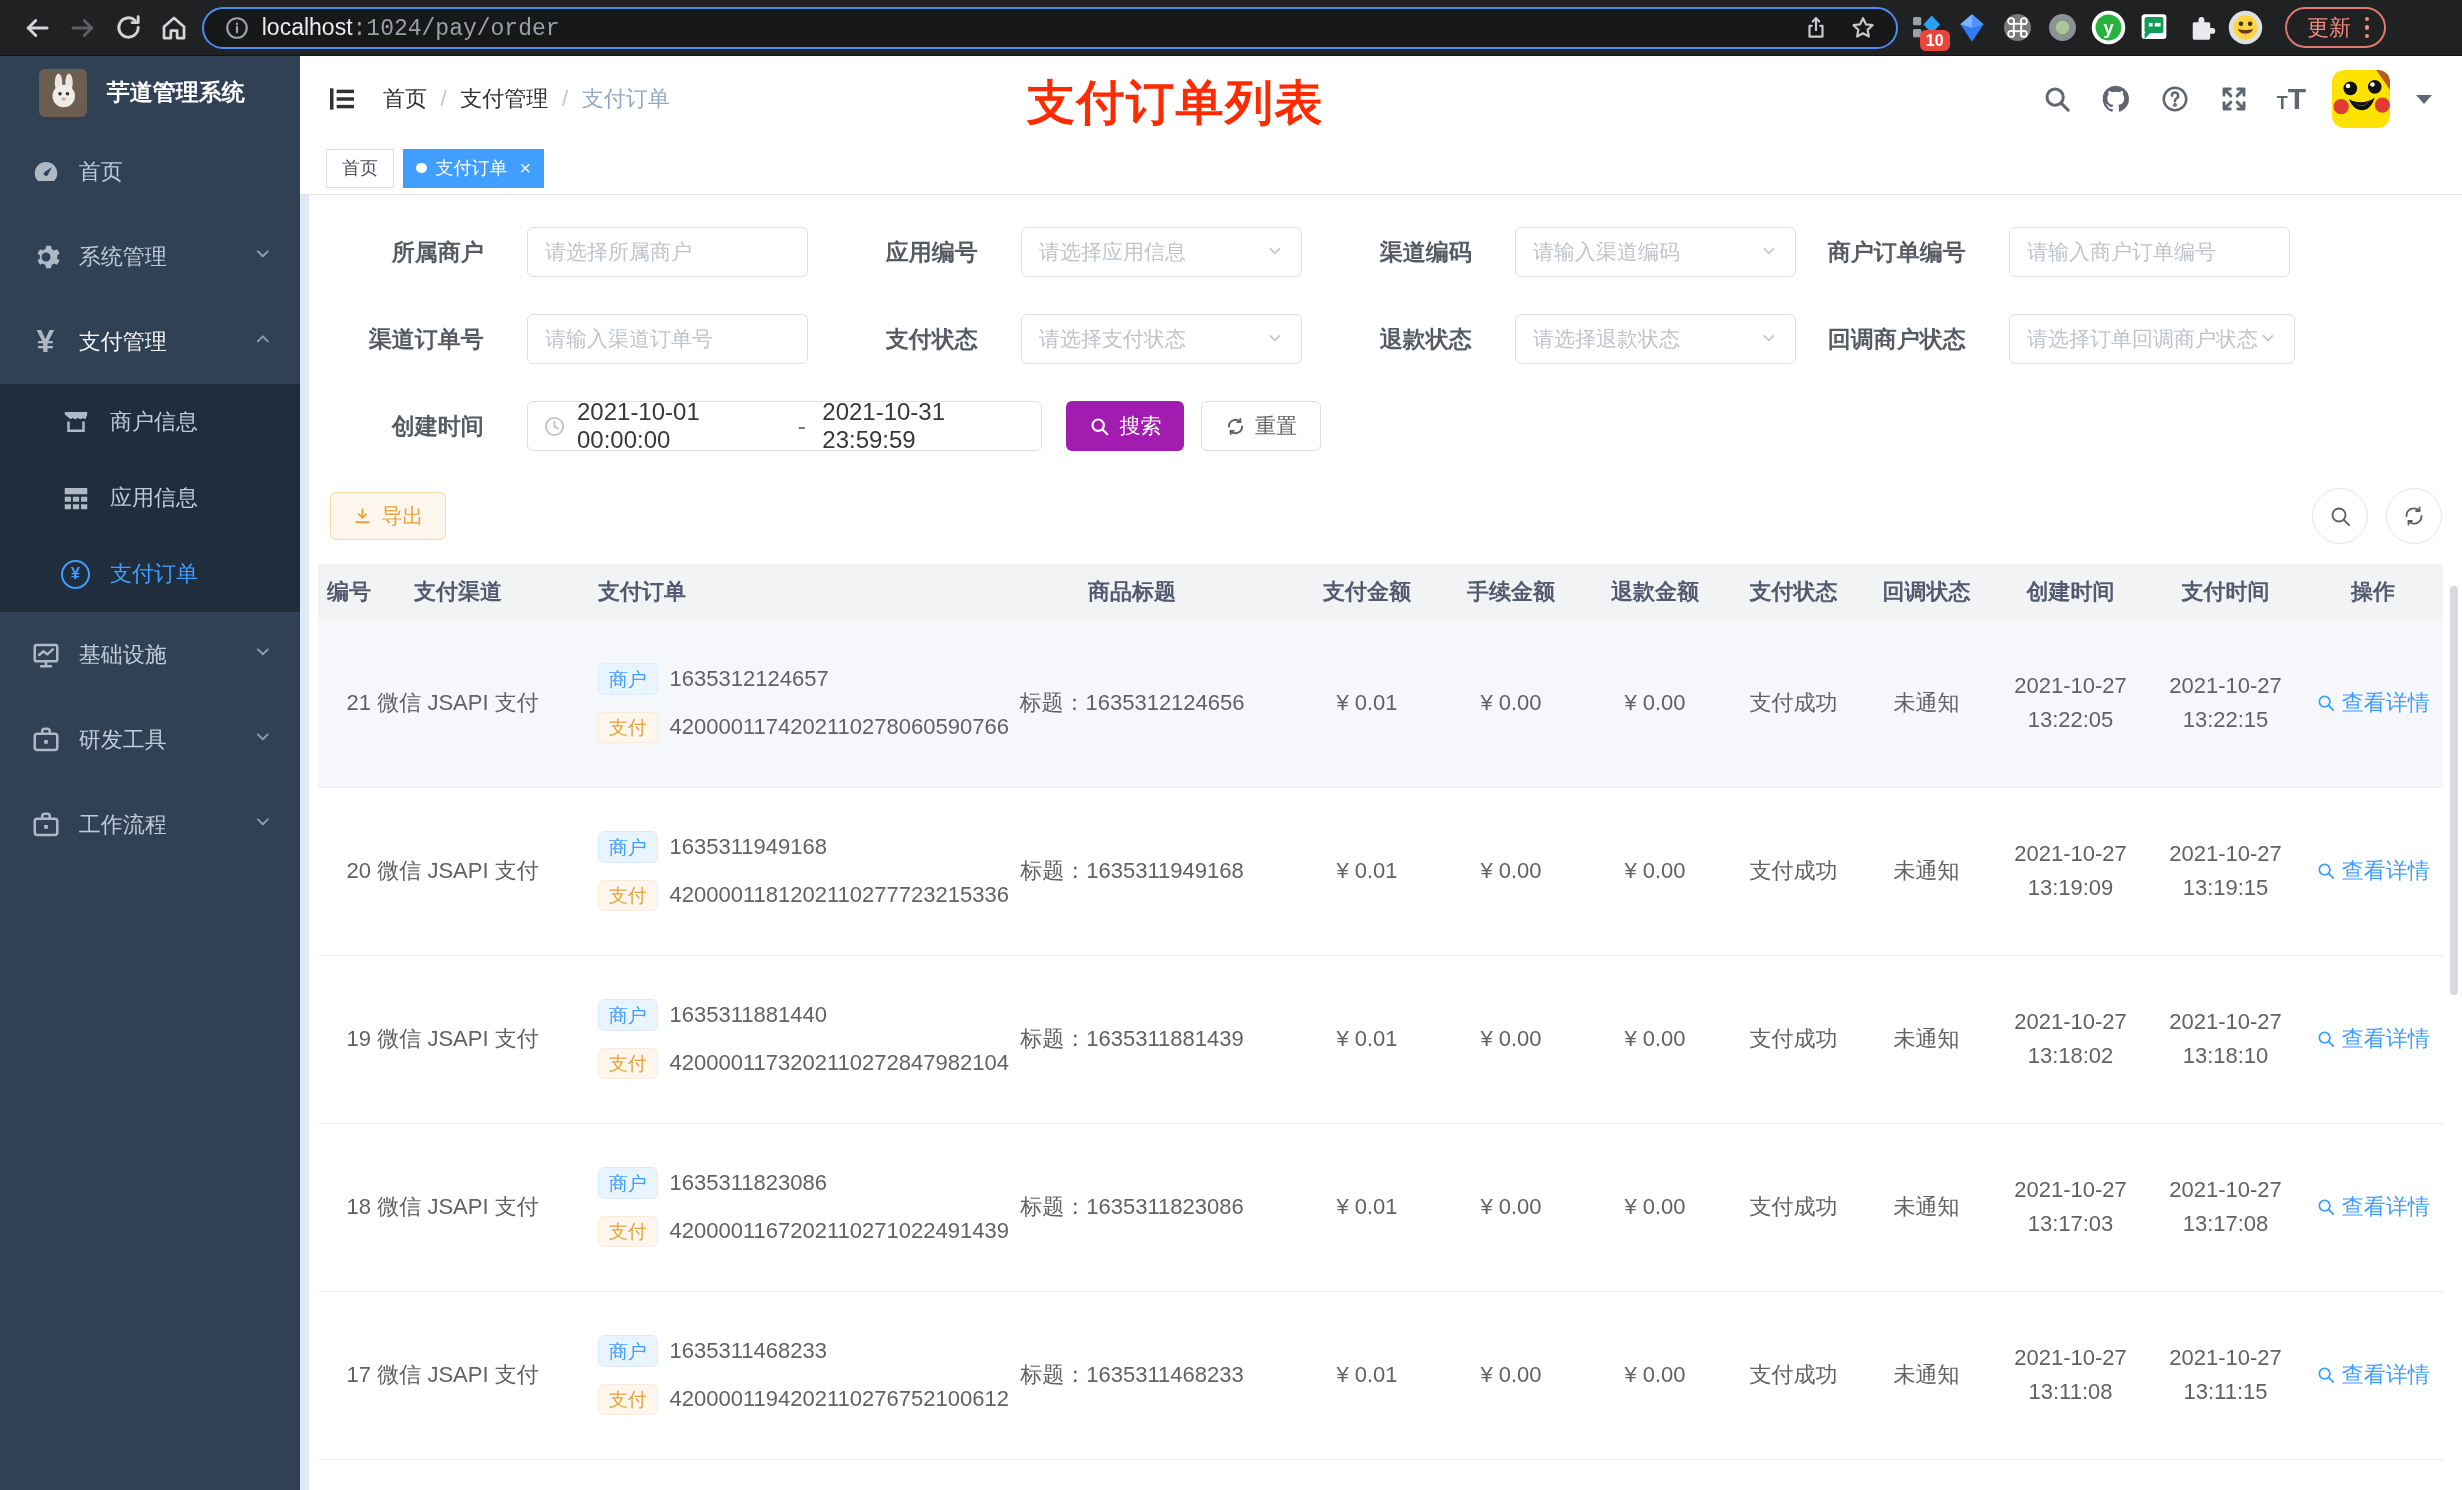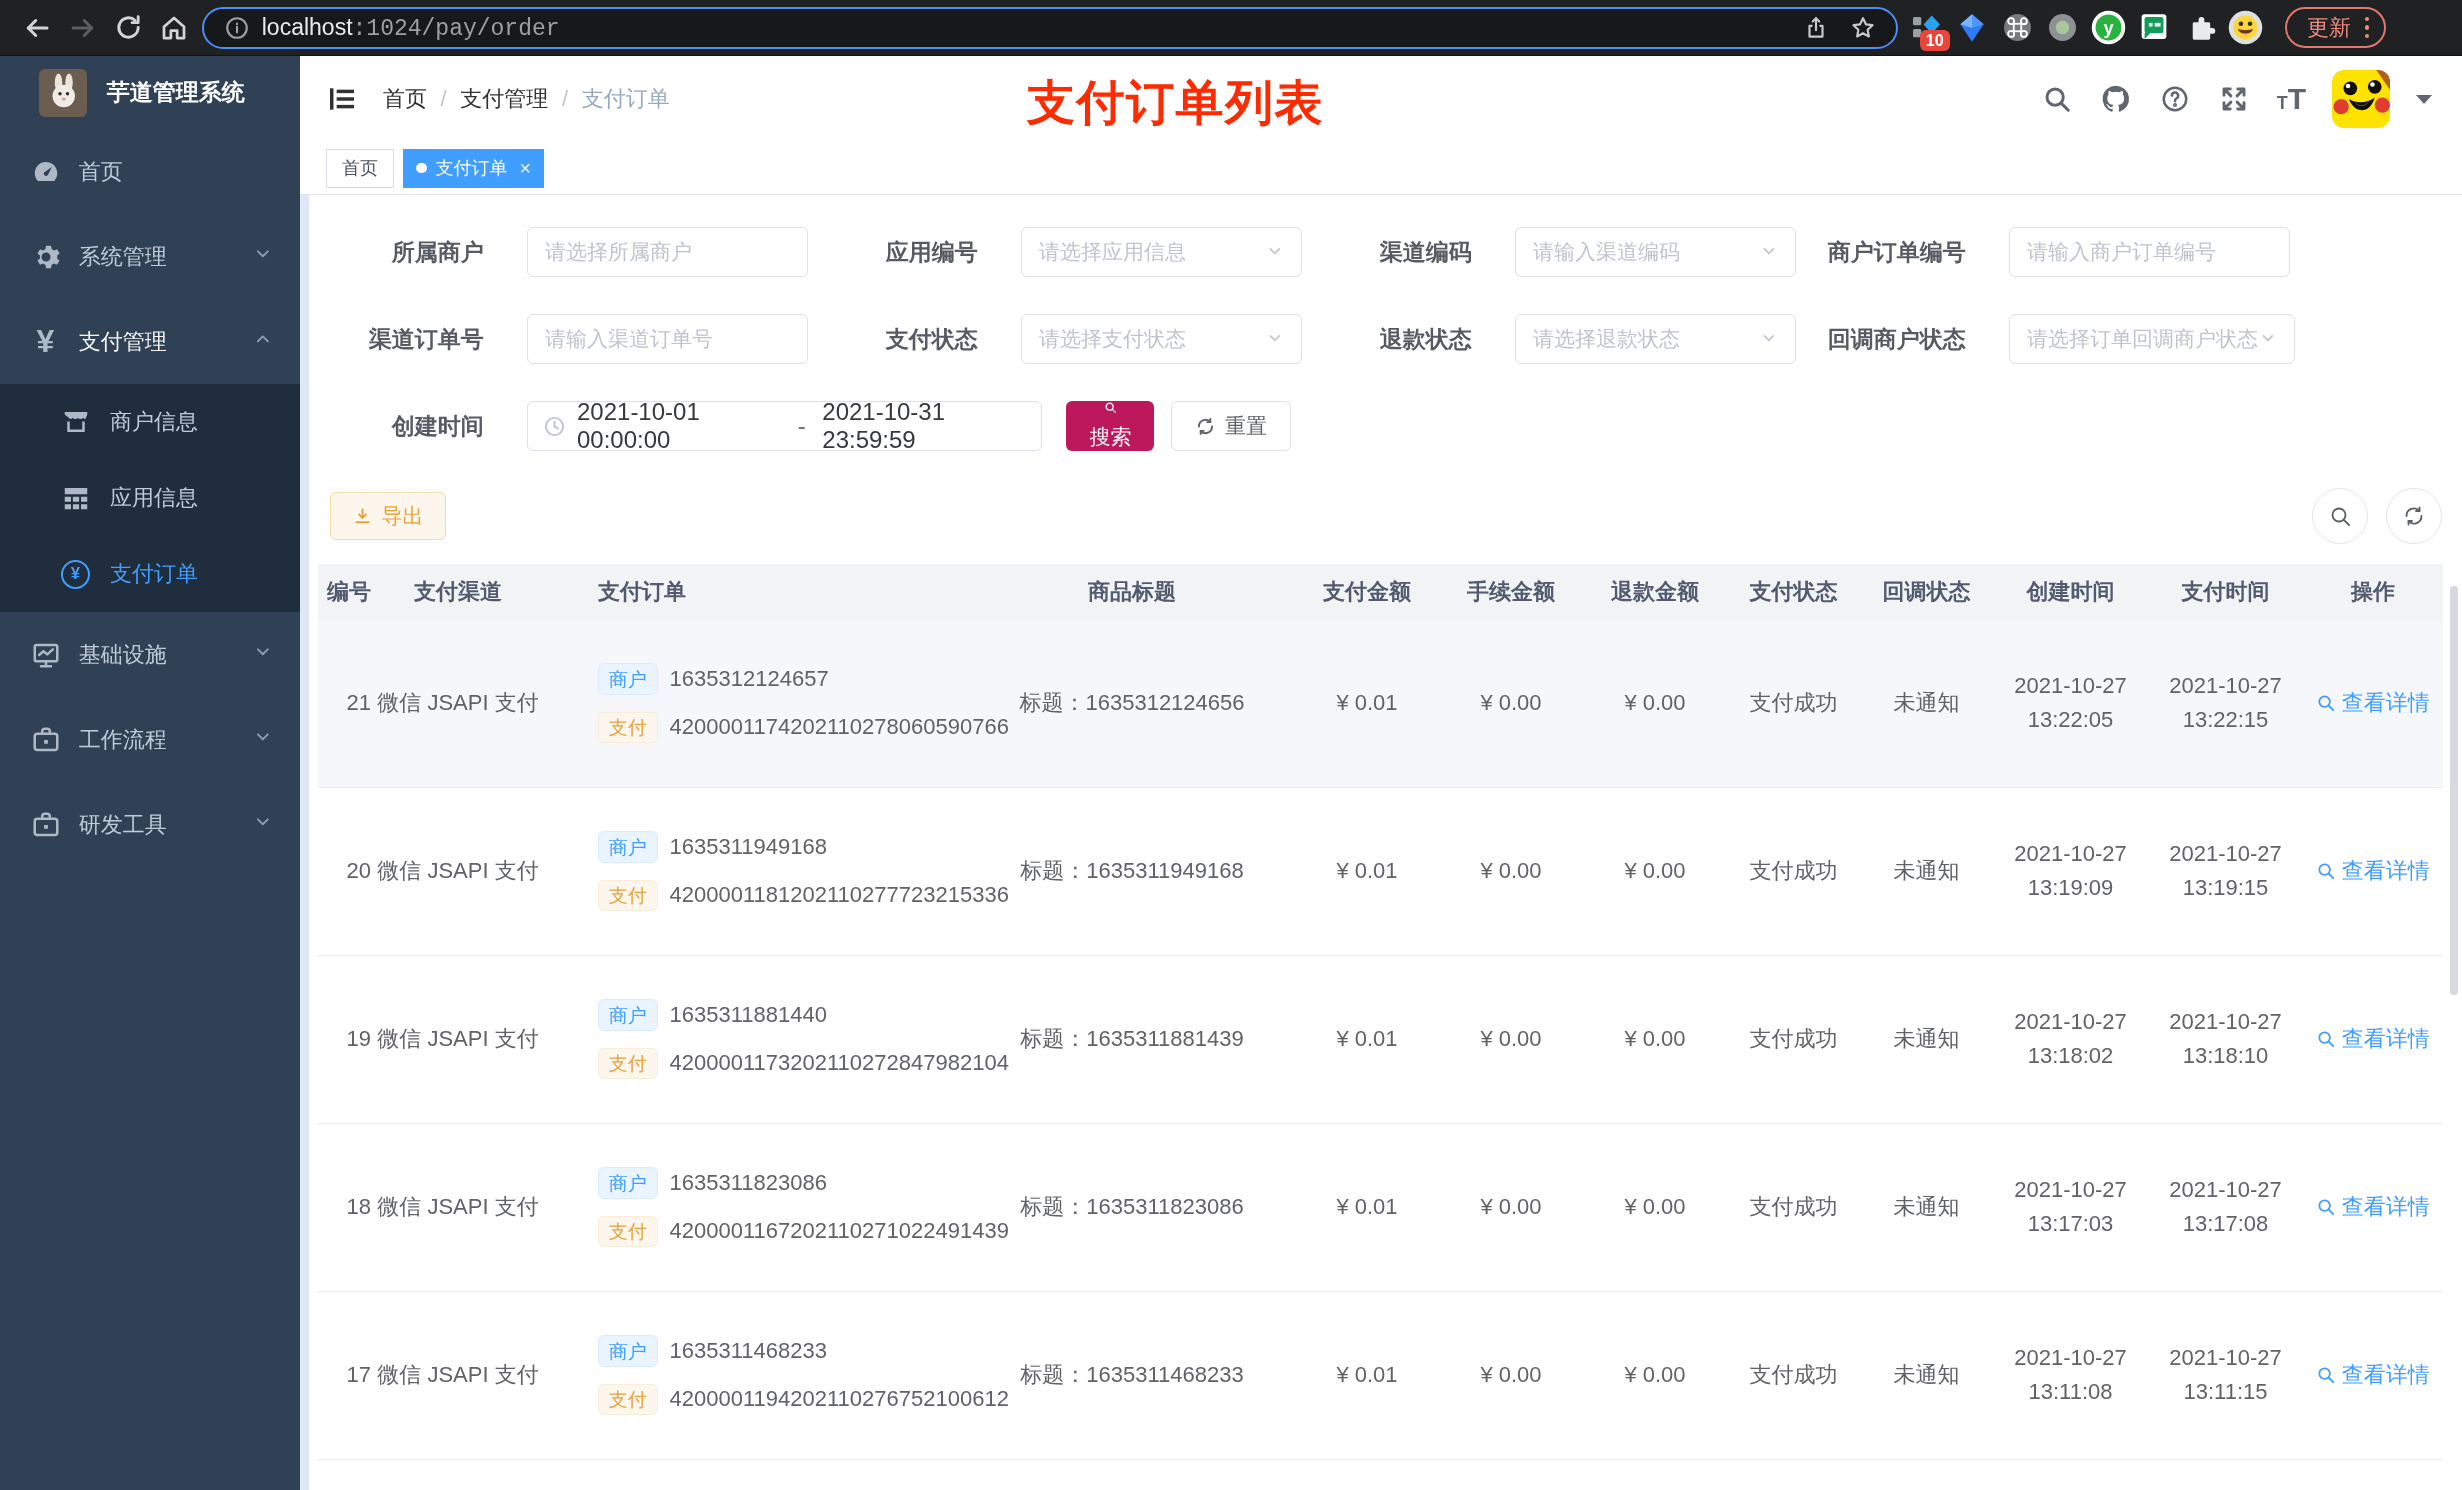--- a/index.html
+++ b/index.html
@@ -90,21 +90,21 @@
   .fcontrol { width:288px; height:50px; border:1.5px solid #dcdfe6; border-radius:6px;
     display:flex; align-items:center; padding:0 16.7px; background:#fff; }
   .fcontrol .ph { color:#bfc4cc; font-size:21px; white-space:nowrap; overflow:hidden; flex:1; }
   .fcontrol .arrow { color:#c0c4cc; flex:0 0 auto; }
   .datectrl { width:515px; height:50px; border:1.5px solid #dcdfe6; border-radius:6px;
     display:flex; align-items:center; padding:0 15px; gap:10.6px; font-size:24px; color:#35383d; }
   .datectrl .clock { color:#c0c4cc; display:flex; }
   .datectrl .sep { color:#6a6e75; margin:0 6px; }
   .btn { height:50px; border-radius:6px; font-size:21px; display:flex; align-items:center;
     gap:9px; padding:0 23px; cursor:pointer; border:none; }
-  .btn-primary { background:#be185d; color:#fff; margin-left:24px;flex-direction:column; }
+  .btn-primary { background:#a21caf; color:#fff; margin-left:24px; }
   .btn-plain { background:#fff; color:#606266; border:1.5px solid #dcdfe6; margin-left:16.7px; }
 
   .actionbar { margin-top:4.5px; display:flex; align-items:center; padding:0 19.7px 0 29.5px; }
   .btn-export { height:48px; border-radius:6px; background:#fdf6ec; border:1.5px solid #f5d9a8;
     color:#e6a23c; font-size:21px; display:flex; align-items:center; gap:9px; padding:0 21px; cursor:pointer; }
   .circ-group { margin-left:auto; display:flex; gap:18px; }
   .circbtn { width:56px; height:56px; border-radius:50%; border:1.5px solid #e2e6ec; background:#fff;
     color:#5a5f66; display:flex; align-items:center; justify-content:center; cursor:pointer; }
 
   
@@ -348,37 +348,37 @@
       </div>
 
       <div class="mitem">
         <span class="micon">
           <svg width="30" height="30" viewBox="0 0 24 24" fill="none" stroke="currentColor" stroke-width="2" stroke-linejoin="round">
               <rect x="3" y="7" width="18" height="13" rx="2"></rect>
               <path d="M9 7V5a2 2 0 0 1 2-2h2a2 2 0 0 1 2 2v2"></path>
               <rect x="10.5" y="12" width="3" height="3" fill="currentColor" stroke="none"></rect>
             </svg>
         </span>
-        <span class="lbl">工作流程</span>
+        <span class="lbl">研发工具</span>
         <span class="chev">
           <svg width="19.7" height="19.7" viewBox="0 0 24 24" fill="none" stroke="currentColor" stroke-width="2.4" stroke-linecap="round" stroke-linejoin="round">
               <path d="M6 9l6 6 6-6"></path>
             </svg>
         </span>
       </div>
 
       <div class="mitem">
         <span class="micon">
           <svg width="30" height="30" viewBox="0 0 24 24" fill="none" stroke="currentColor" stroke-width="2" stroke-linejoin="round">
               <rect x="3" y="7" width="18" height="13" rx="2"></rect>
               <path d="M9 7V5a2 2 0 0 1 2-2h2a2 2 0 0 1 2 2v2"></path>
               <rect x="10.5" y="12" width="3" height="3" fill="currentColor" stroke="none"></rect>
             </svg>
         </span>
-        <span class="lbl">研发工具</span>
+        <span class="lbl">工作流程</span>
         <span class="chev">
           <svg width="19.7" height="19.7" viewBox="0 0 24 24" fill="none" stroke="currentColor" stroke-width="2.4" stroke-linecap="round" stroke-linejoin="round">
               <path d="M6 9l6 6 6-6"></path>
             </svg>
         </span>
       </div>
     </aside>
 
     <div class="main">
 

